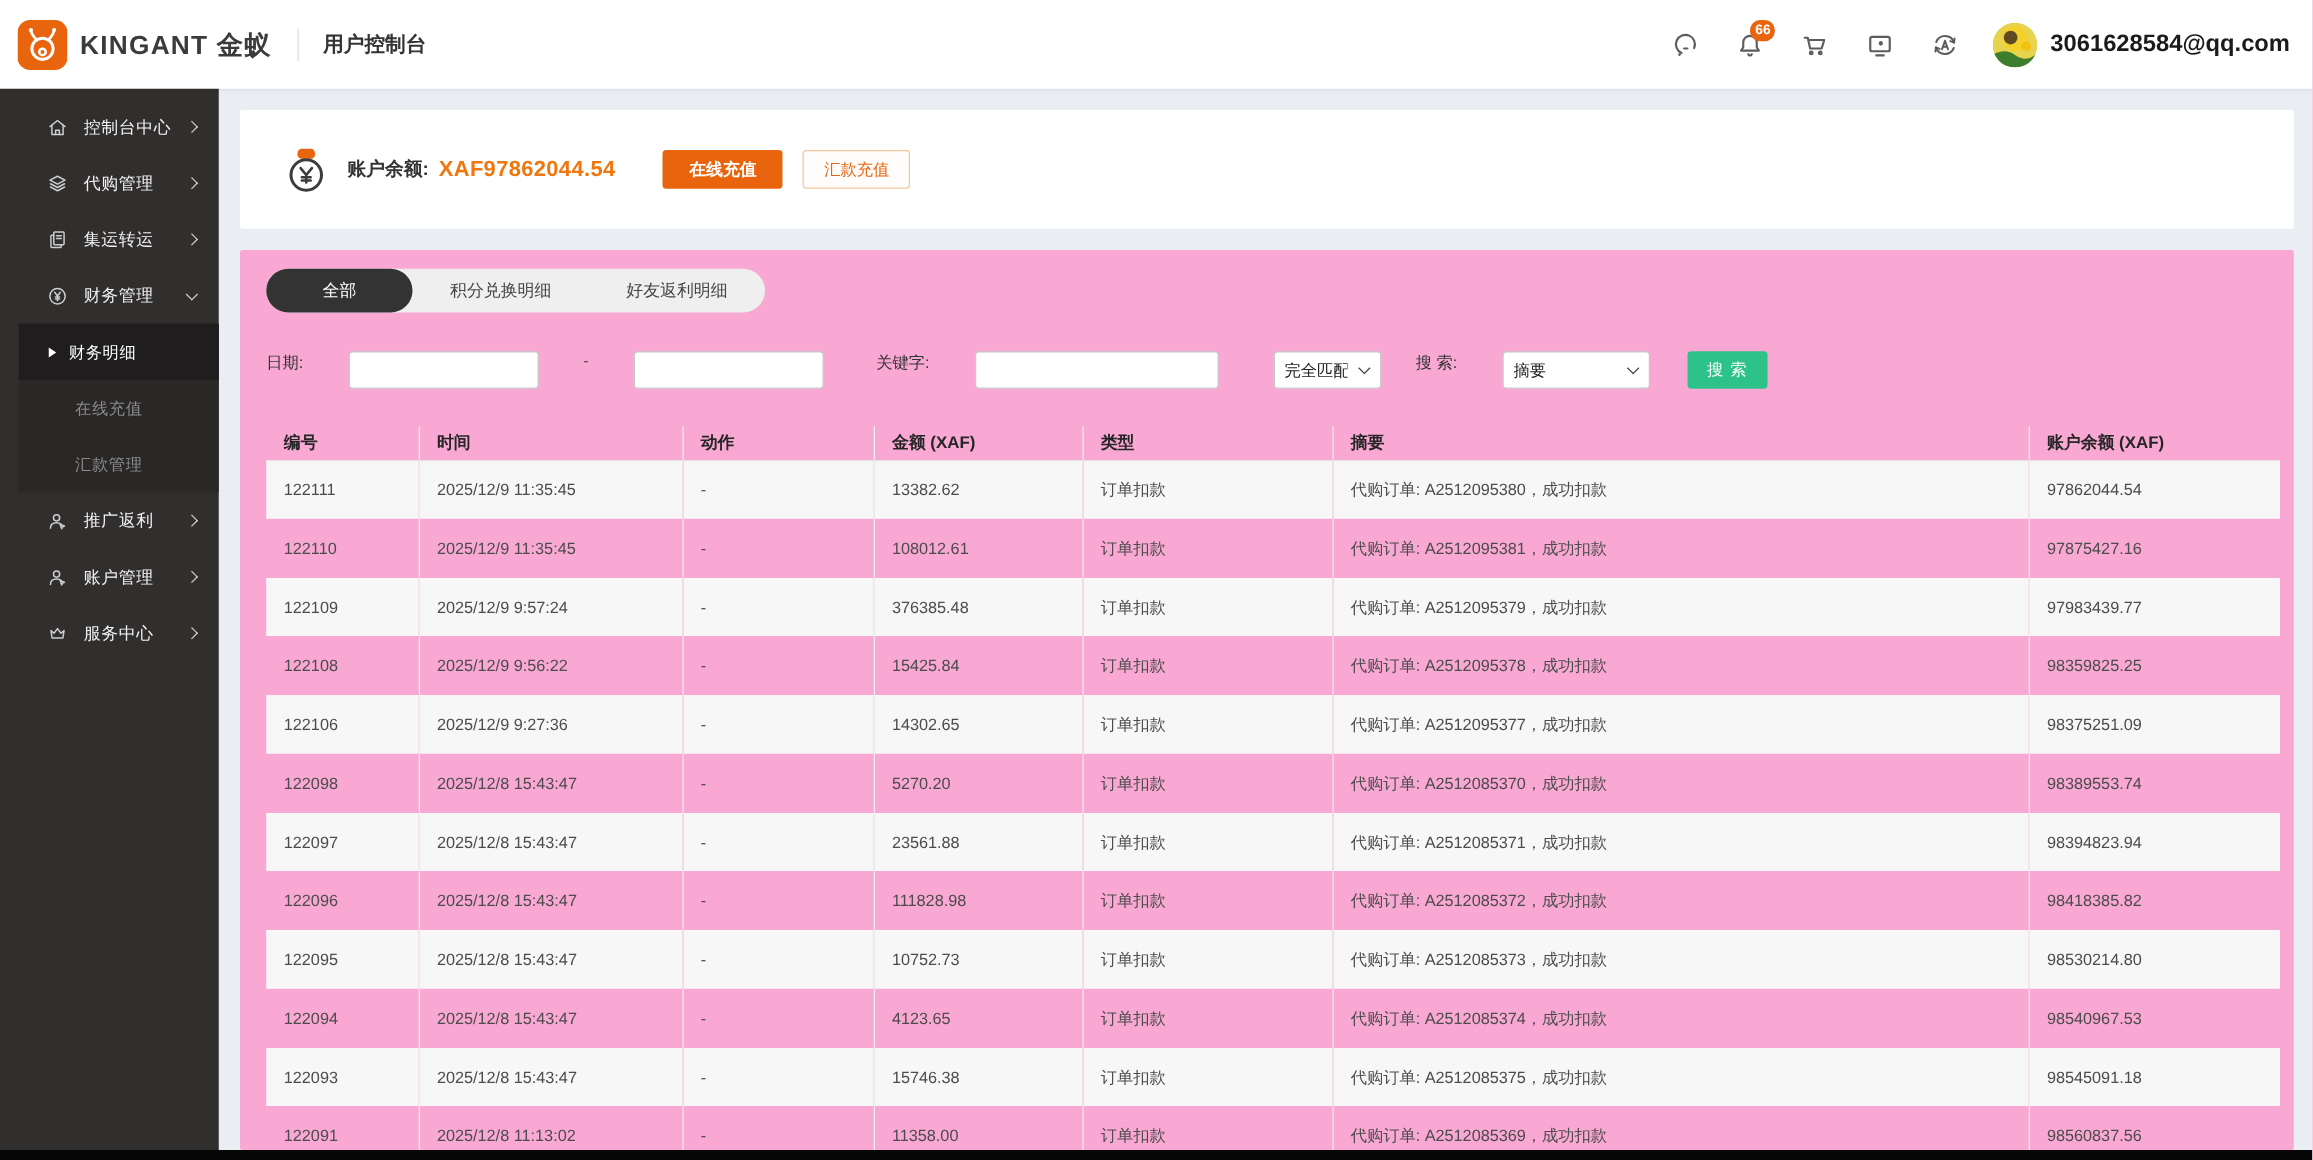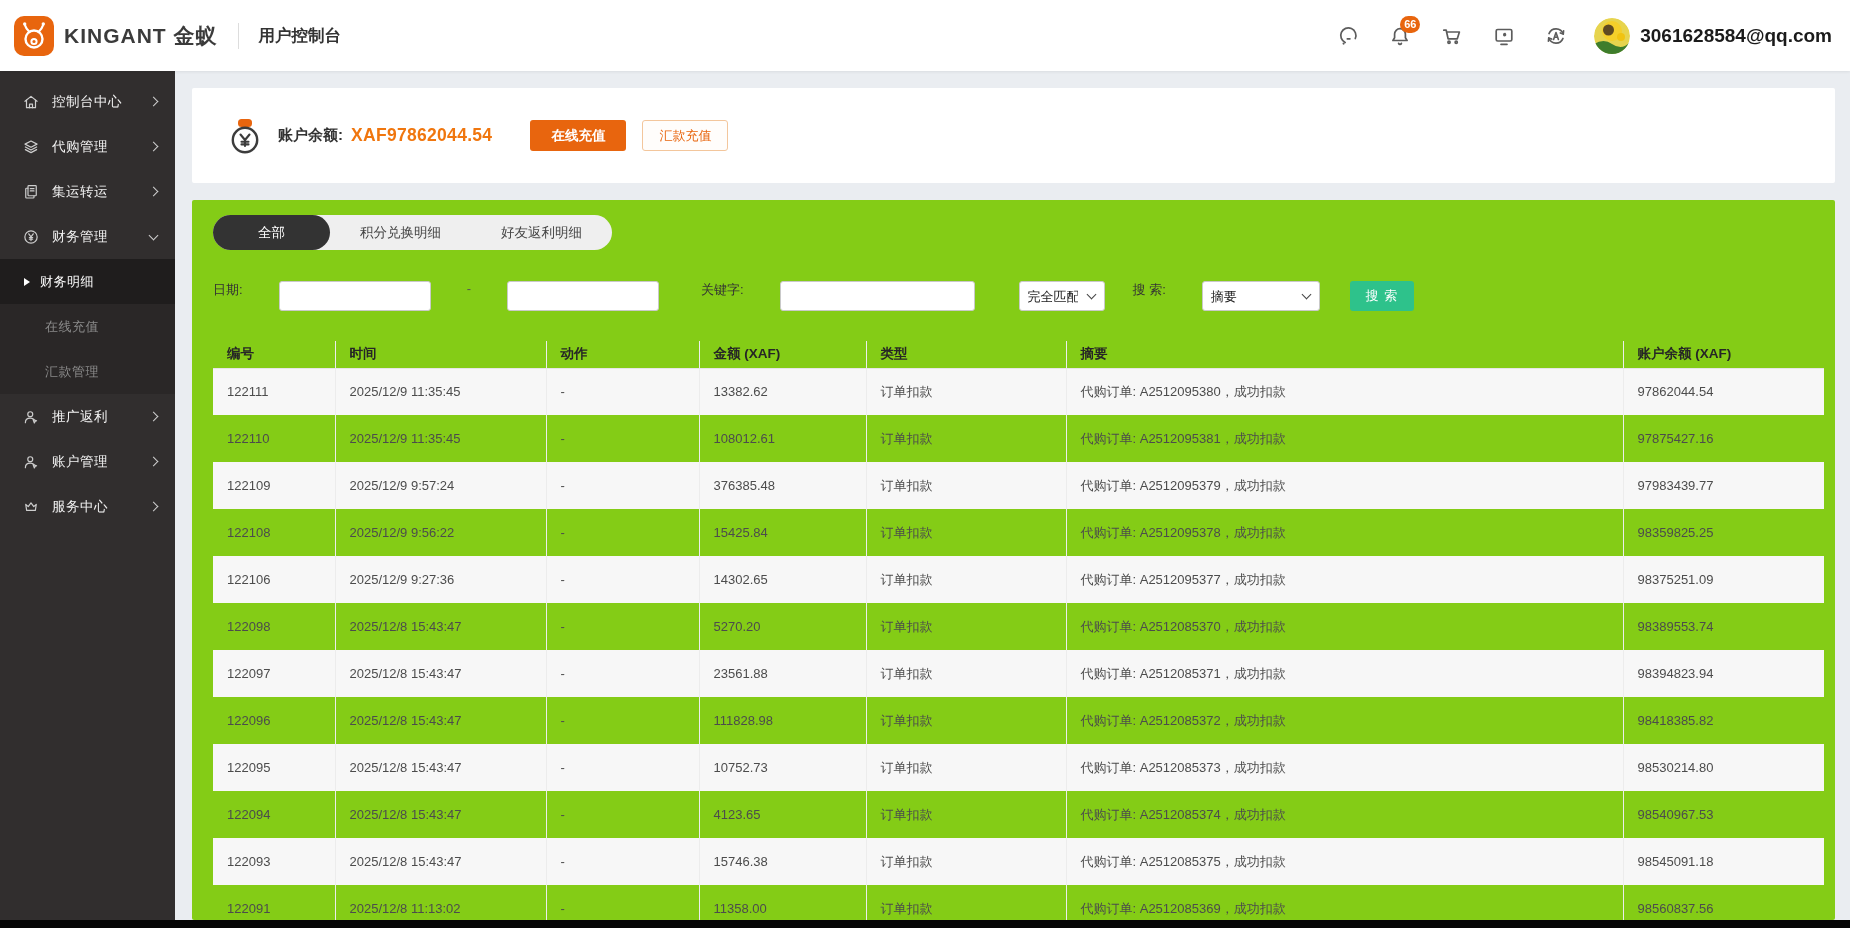--- a/index.html
+++ b/index.html
@@ -16,21 +16,21 @@
   .console-title { font-size:16.5px; font-weight:bold; color:#333; }
   .topbar-right { margin-left:auto; display:flex; align-items:center; padding-right:18px; }
   .tb-icon { width:24px; height:24px; color:#5c5c5c; position:relative; margin-left:28px; cursor:pointer; }
   .tb-icon svg { width:24px; height:24px; display:block; }
   .badge { position:absolute; top:-8px; left:12px; background:#e8650e; color:#fff; font-size:11px;
            font-weight:bold; border-radius:9px; padding:2px 4px; min-width:19px; text-align:center; line-height:13px; }
   .avatar { width:36px; height:36px; border-radius:50%; overflow:hidden; margin-left:26px; flex-shrink:0; cursor:pointer; }
   .email { font-size:19px; font-weight:bold; color:#1b1b1b; margin-left:10px; white-space:nowrap; }
 
   
-  .sidebar { position:absolute; top:61px; left:0; width:175px; height:859px; background:#312e2e; padding-top:18px; }
+  .sidebar { position:absolute; top:61px; left:0; width:175px; height:859px; background:#312e2e; padding-top:18px;padding-left:15px; }
   .side-item { height:45px; display:flex; align-items:center; padding:0 18px 0 22px; cursor:pointer; }
   .si-icon { width:18px; height:18px; color:#cdcdcd; margin-right:12px; flex-shrink:0; }
   .si-icon svg { width:18px; height:18px; display:block; }
   .si-label { font-size:13.5px; color:#f2f2f2; font-weight:500; flex:1; letter-spacing:.5px; }
   .chev { width:7px; height:7px; border-right:1.6px solid #cfcfcf; border-bottom:1.6px solid #cfcfcf;
           transform:rotate(-45deg); margin-top:0; flex-shrink:0; }
   .chev.down { transform:rotate(45deg); margin-top:-3px; }
   .submenu { background:#2a2727; }
   .sub-item { height:45px; display:flex; align-items:center; padding-left:45px; font-size:13px; color:#8b8b8b; cursor:pointer; letter-spacing:.5px; }
   .sub-item.active { background:#1f1d1d; color:#fff; padding-left:24px; }
@@ -46,21 +46,21 @@
   .balance-card { background:#fff; height:95px; border-radius:2px; display:flex; align-items:center;
                   padding-left:33px; flex-shrink:0; }
   .bag { width:40px; height:40px; flex-shrink:0; }
   .balance-label { font-size:15px; font-weight:bold; color:#333; margin-left:13px; }
   .balance-amount { font-size:17.5px; font-weight:bold; color:#f0760e; margin-left:8px; letter-spacing:.3px; }
   .btn-solid { margin-left:38px; width:96px; height:31px; background:#e8650e; color:#fff; border:none;
                border-radius:3px; font-size:13.5px; font-weight:bold; cursor:pointer; font-family:inherit; }
   .btn-outline { margin-left:16px; width:86px; height:31px; background:#fffdfb; color:#e8650e;
                  border:1px solid #f3c69c; border-radius:3px; font-size:13px; cursor:pointer; font-family:inherit; }
 
-  .content-card { background:#84cc16; margin-top:17px; flex:1; border-radius:2px; overflow:hidden; padding:15px 0 0 21px; }
+  .content-card { background:#f9a8d4; margin-top:17px; flex:1; border-radius:2px; overflow:hidden; padding:15px 0 0 21px; }
 
   .tabs { display:inline-flex; background:#efefef; border-radius:18px; height:35px; align-items:center; }
   .tab { padding:0 30px; font-size:13.5px; color:#454545; line-height:35px; cursor:pointer; border-radius:18px; white-space:nowrap; }
   .tab.active { background:#333; color:#fff; padding:0 45px; }
 
   .filter-row { display:flex; margin-top:31px; font-size:13px; color:#333;gap:28px; }
   .lbl { margin-right:8px; white-space:nowrap; }
   .lbl.kw { margin-left:14px; }
   .inp { height:30px; border:1px solid #c9c9c9; border-radius:3px; outline:none; padding:0 8px;
          font-size:13px; color:#333; background:#fff; font-family:inherit; }

